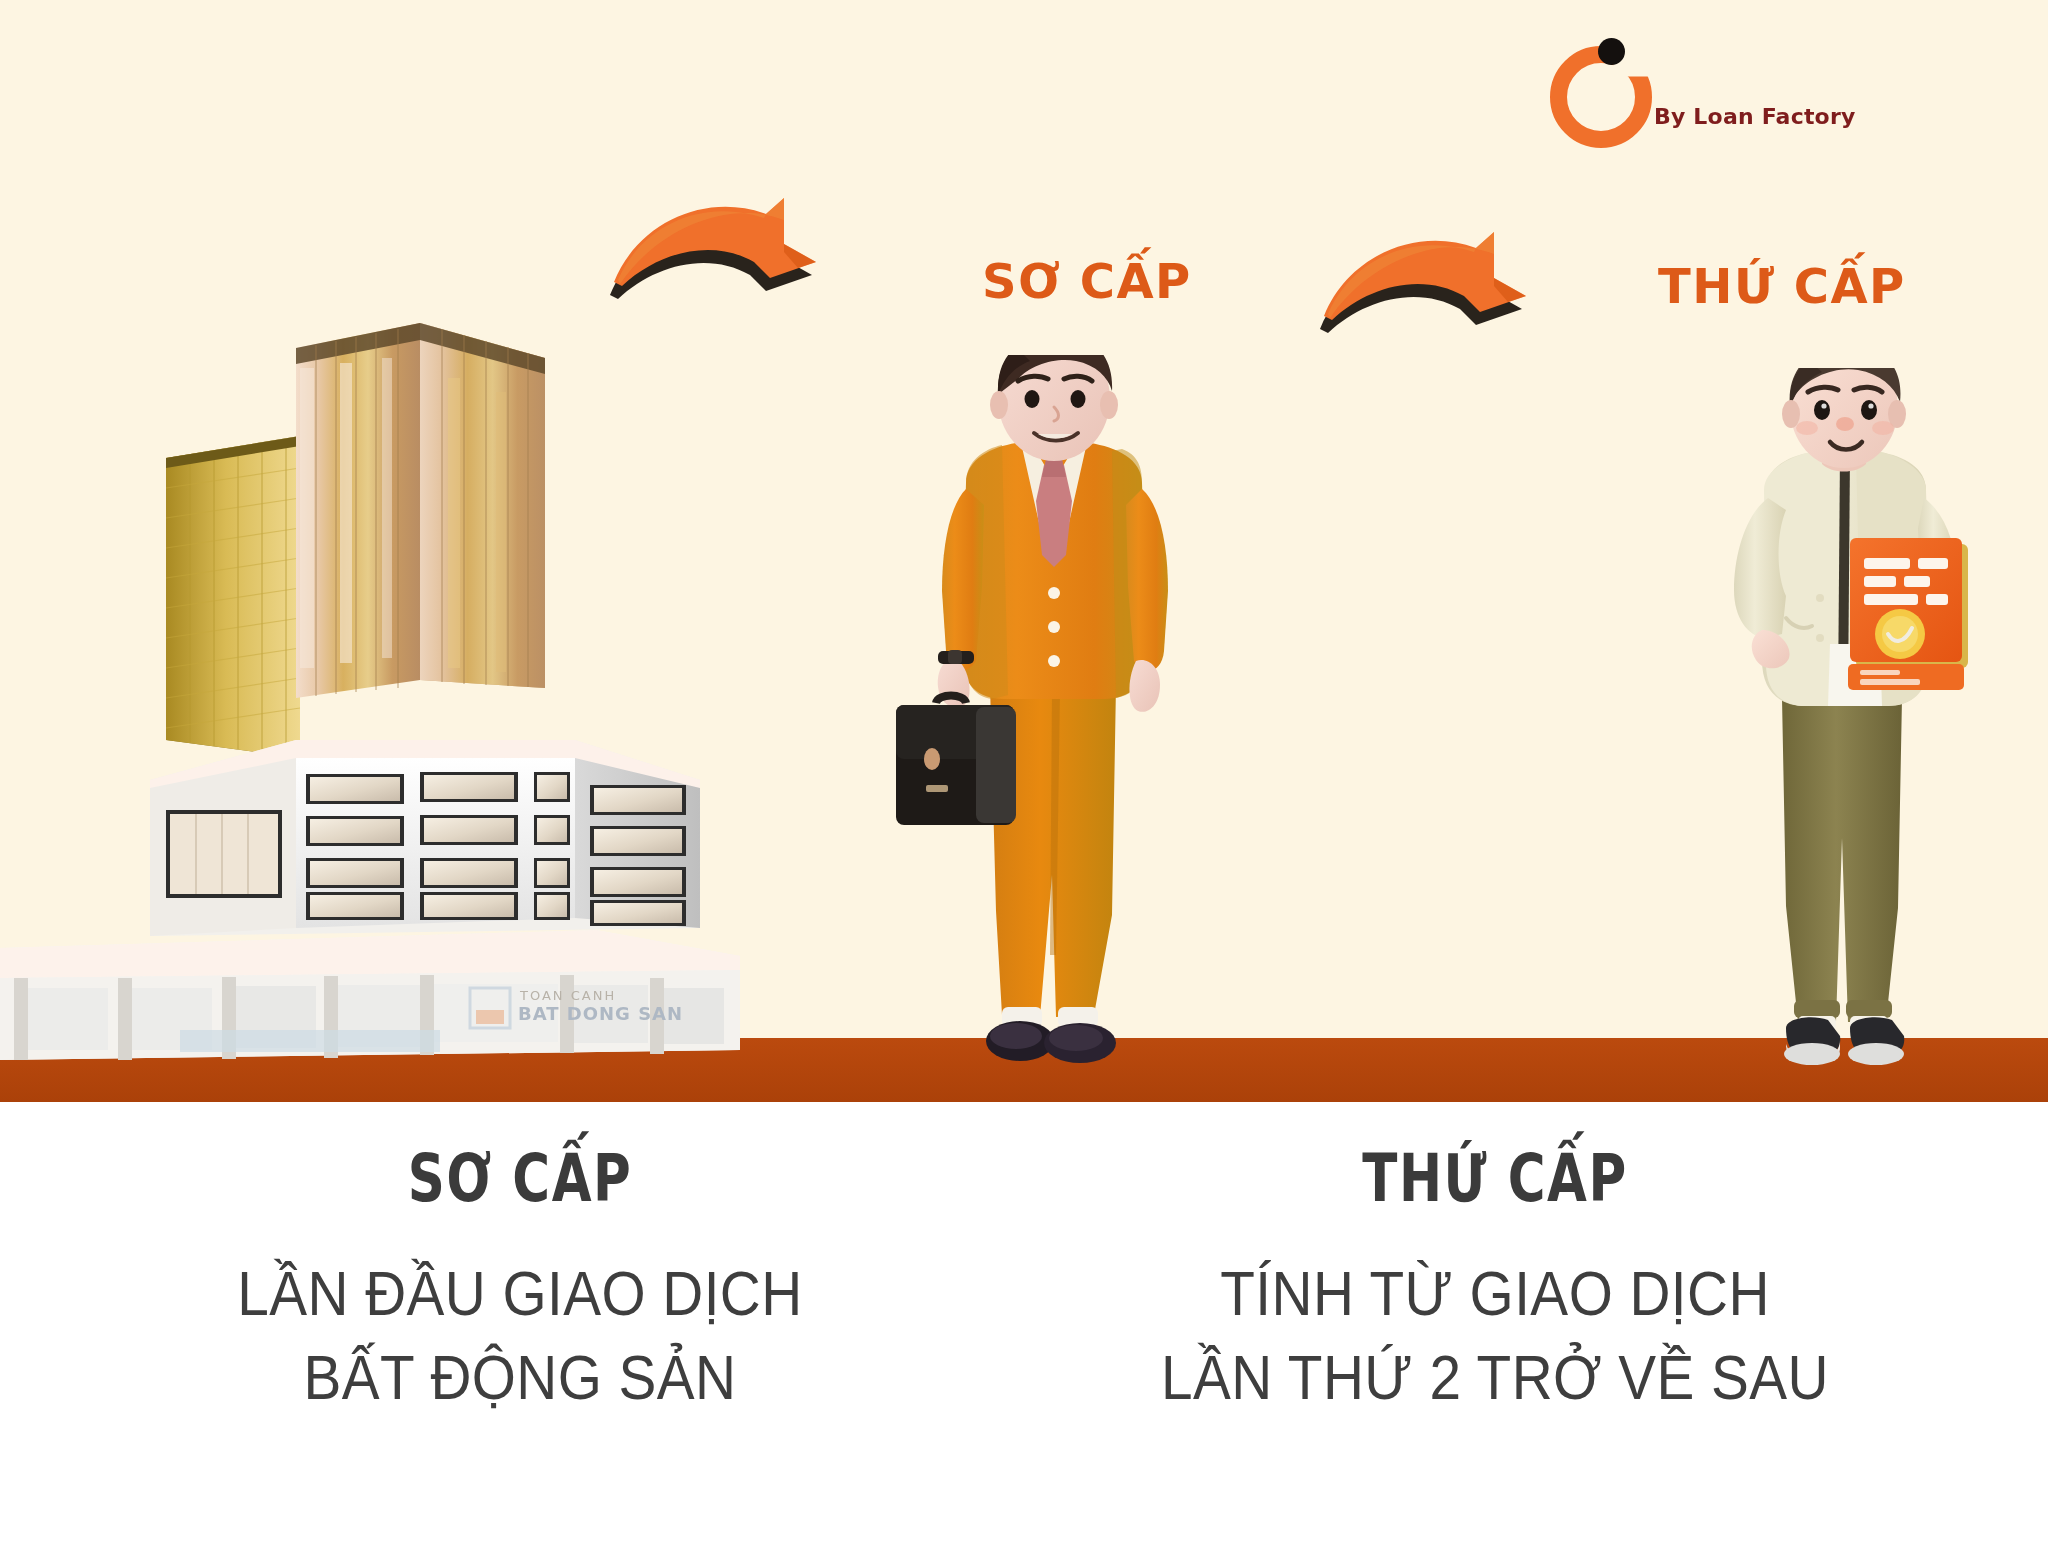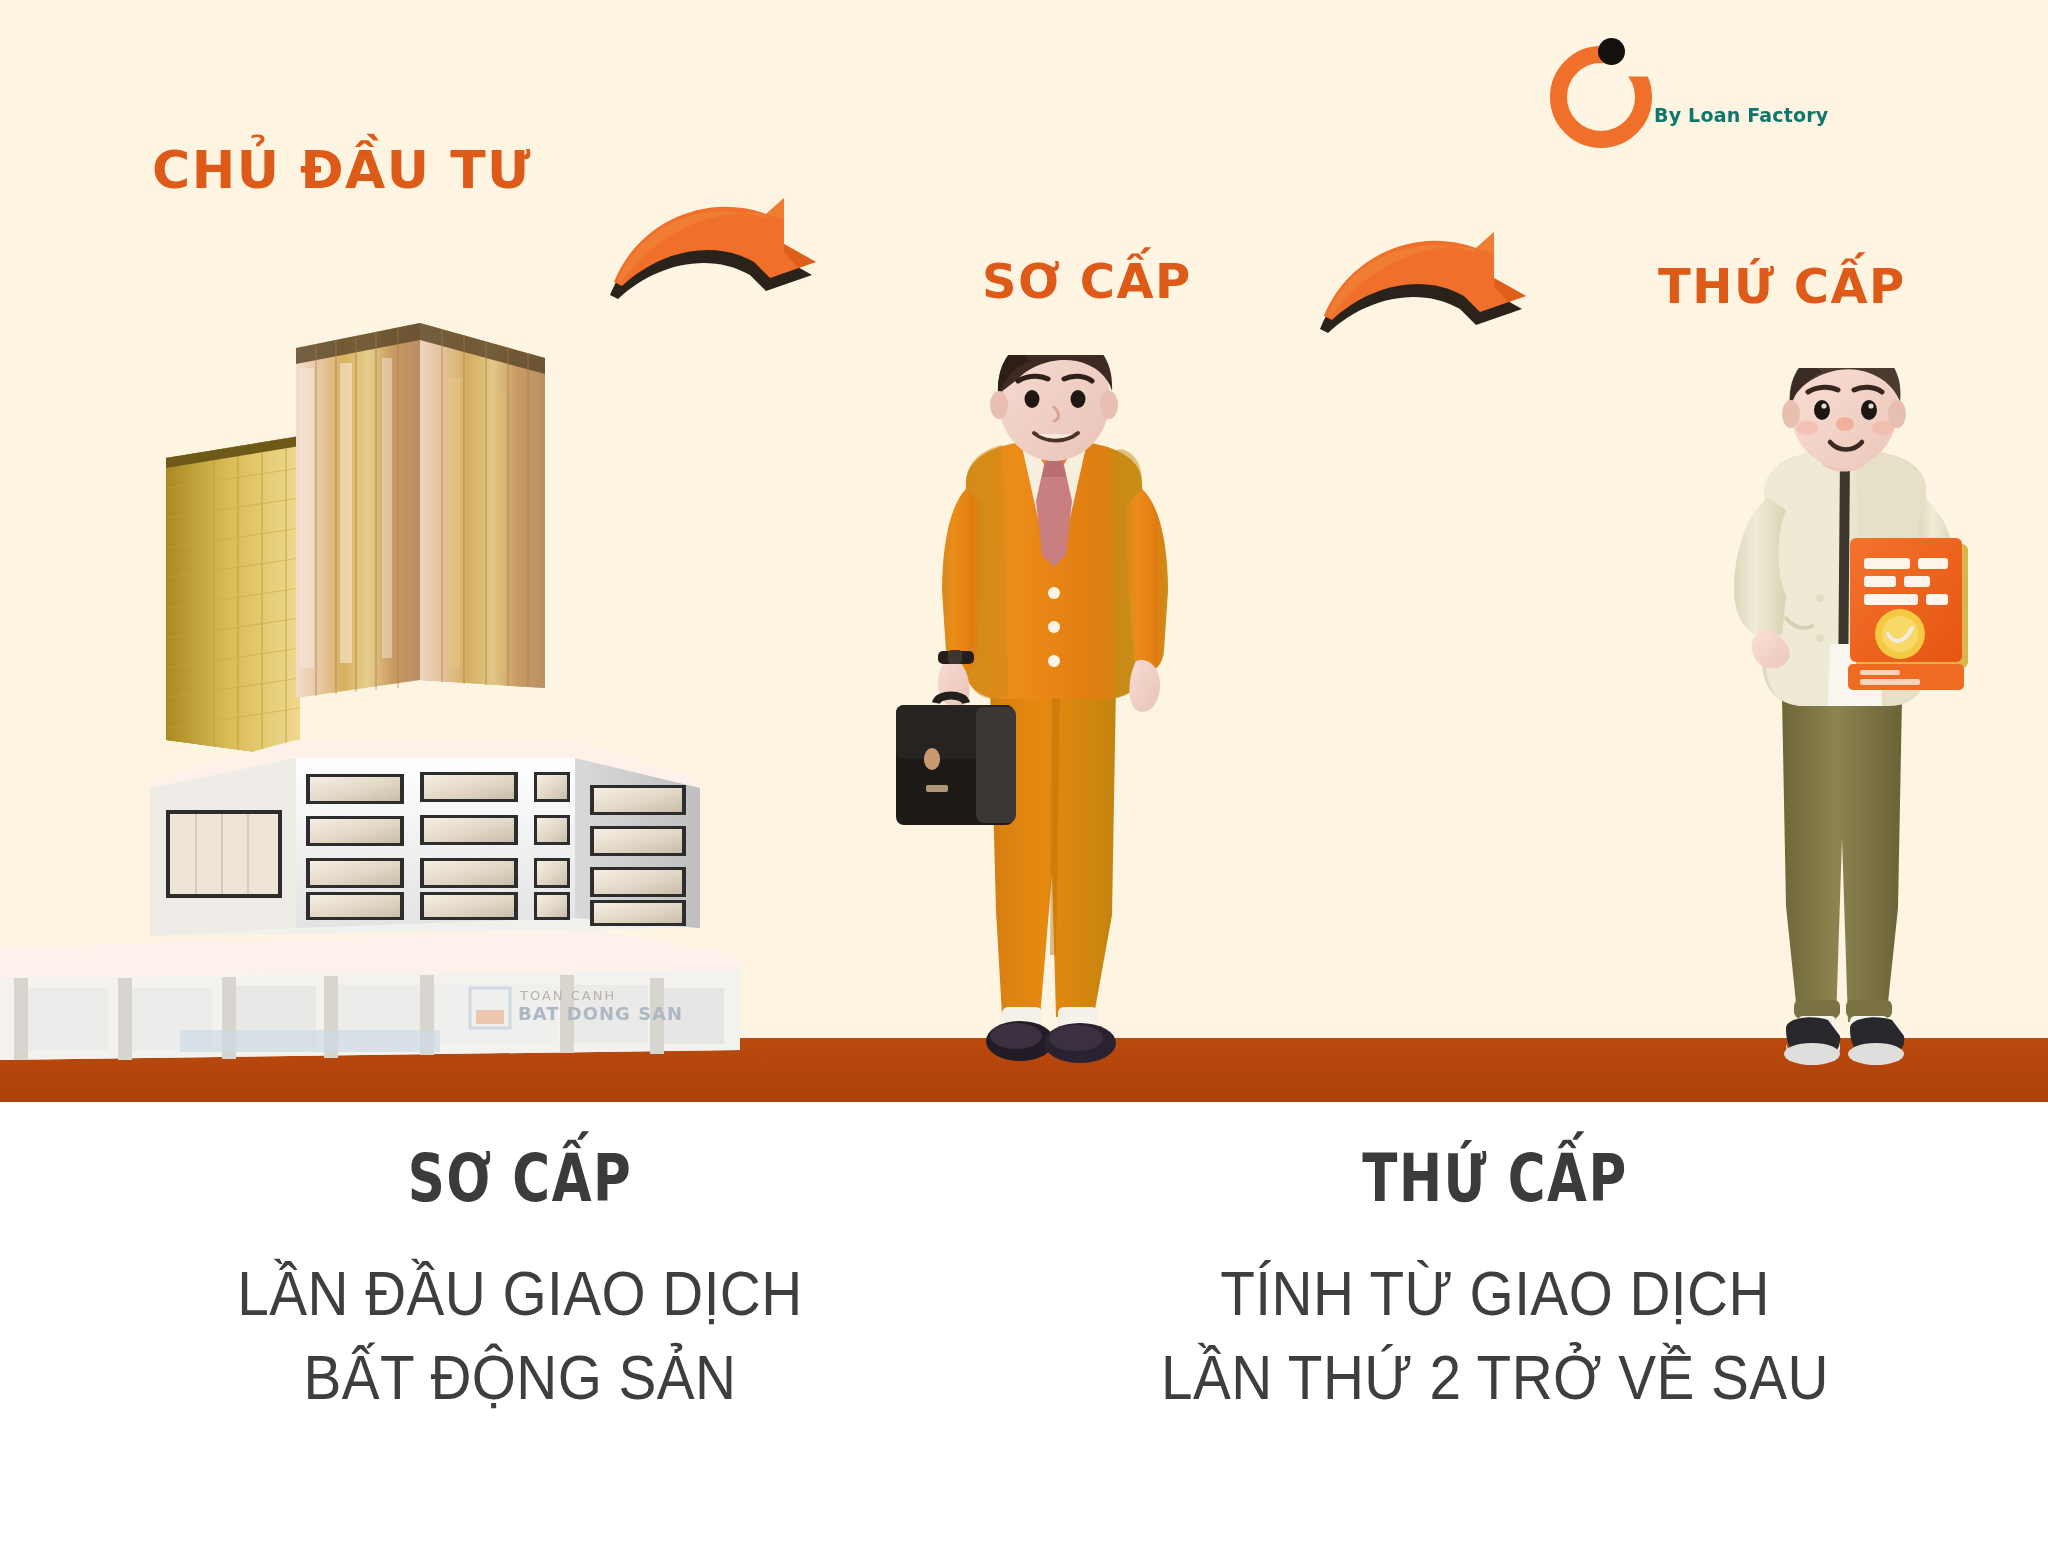--- a/index.html
+++ b/index.html
@@ -20,21 +20,21 @@
   
   .logo{position:absolute;left:1548px;top:18px;width:420px;height:120px;}
   .logo-mark{position:absolute;left:0px;top:14px;width:84px;height:84px;}
   .logo-ring{position:absolute;left:2px;top:14px;width:68px;height:68px;border-radius:50%;
     border:17px solid #f0702b;
     clip-path:polygon(0 0,62% 0,62% 30%,100% 30%,100% 100%,0 100%);
   }
   .logo-dot{position:absolute;left:50px;top:6px;width:27px;height:27px;border-radius:50%;background:#14100e;}
   .logo-word{position:absolute;left:100px;top:4px;font-size:76px;font-weight:700;color:#f0702b;
     letter-spacing:-2px;line-height:78px;font-family:"DejaVu Sans",sans-serif;}
-  .logo-sub{position:absolute;left:106px;top:86px;font-size:19px;font-weight:700;color:#0f766e;
+  .logo-sub{position:absolute;left:106px;top:86px;font-size:22px;font-weight:700;color:#7f1d1d;
     letter-spacing:.2px;font-family:"DejaVu Sans",sans-serif;}
 
   
   .top-label{position:absolute;color:#dd5a18;font-weight:700;letter-spacing:1.5px;
     font-family:"DejaVu Sans",sans-serif;white-space:nowrap;}
   #lbl-chudautu{left:152px;top:140px;font-size:52px;}
   #lbl-socap{left:982px;top:253px;font-size:48px;}
   #lbl-thucap{left:1658px;top:258px;font-size:48px;}
 
   
@@ -79,21 +79,20 @@
   <div class="bg-white"></div>
 
   <div class="logo">
     <div class="logo-mark">
       <div class="logo-ring"></div>
       <div class="logo-dot"></div>
     </div>
     <div class="logo-sub">By Loan Factory</div>
   </div>
 
-  <div class="top-label" id="lbl-chudautu">CHỦ ĐẦU TƯ</div>
   <div class="top-label" id="lbl-socap">SƠ CẤP</div>
   <div class="top-label" id="lbl-thucap">THỨ CẤP</div>
 
   <svg class="arrow" id="arrow-1" viewBox="0 0 260 120">
     <g transform="translate(-4,9)">
       <path d="M6,96 C30,36 98,6 158,28 L176,12 L176,58 L208,76 L162,92 L146,76
                C104,52 50,66 14,100 Z" fill="#17100b" opacity="0.92"></path>
     </g>
     <path d="M6,92 C30,32 98,2 158,24 L176,8 L176,54 L208,72 L162,88 L146,72
              C104,48 50,62 14,96 Z" fill="#f0702b"></path>

